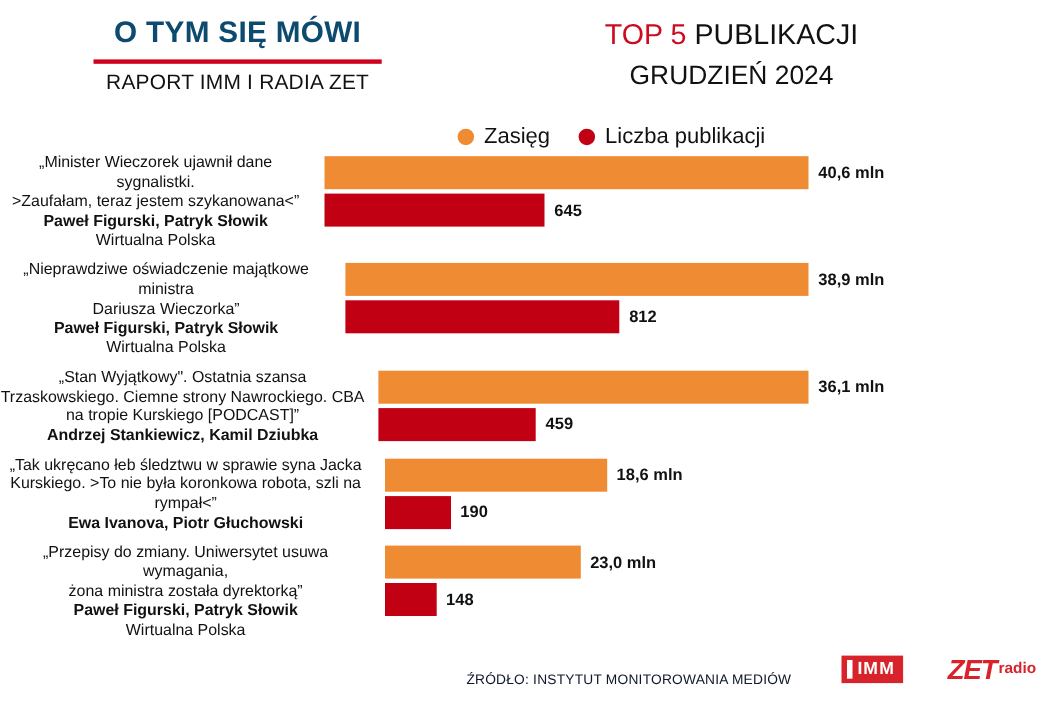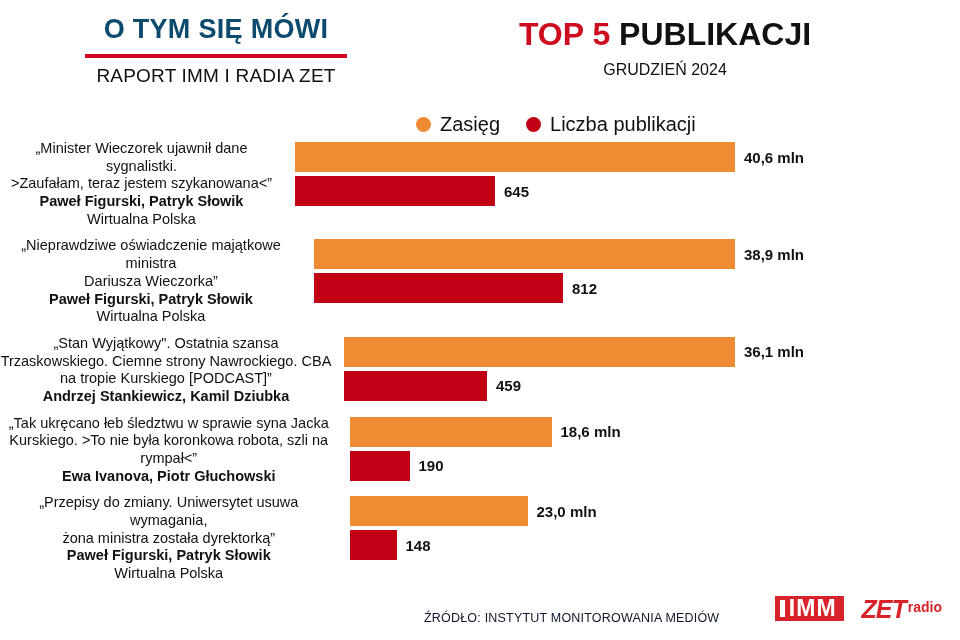--- a/index.html
+++ b/index.html
@@ -44,28 +44,28 @@
     white-space: nowrap;
   }
 
   .header-right {
     position: absolute;
     left: 430px; top: 16px;
     width: 470px;
     text-align: center;
   }
   .top5-line {
-    font-size: 32px;
-    font-weight: bold;
+    font-size: 26px;
+    font-weight: normal;
     white-space: nowrap;
   }
   .top5-red { color: #cc0b1e; }
   .top5-black { color: #111; }
   .month-line {
-    font-size: 16px;
+    font-size: 24px;
     color: #111;
     margin-top: 8px;
     white-space: nowrap;
   }
 
   
   .legend {
     position: absolute;
     left: 416px; top: 113px;
     display: flex;
@@ -157,28 +157,29 @@
     padding: 4px 7px 4px 5px;
     gap: 4px;
   }
   .imm-bar {
     width: 5px; height: 17px;
     background: #ffffff;
   }
   .imm-text {
     color: #ffffff;
     font-weight: bold;
-    font-size: 23px;
+    font-size: 16px;
     letter-spacing: 1px;
     line-height: 17px;
   }
   .zet-logo {
     display: flex;
     align-items: flex-start;
     gap: 2px;
+    margin-left: 23px;
   }
   .zet-text {
     color: #d8232a;
     font-weight: bold;
     font-size: 25px;
     font-style: italic;
     letter-spacing: -1px;
     line-height: 24px;
   }
   .zet-radio {

